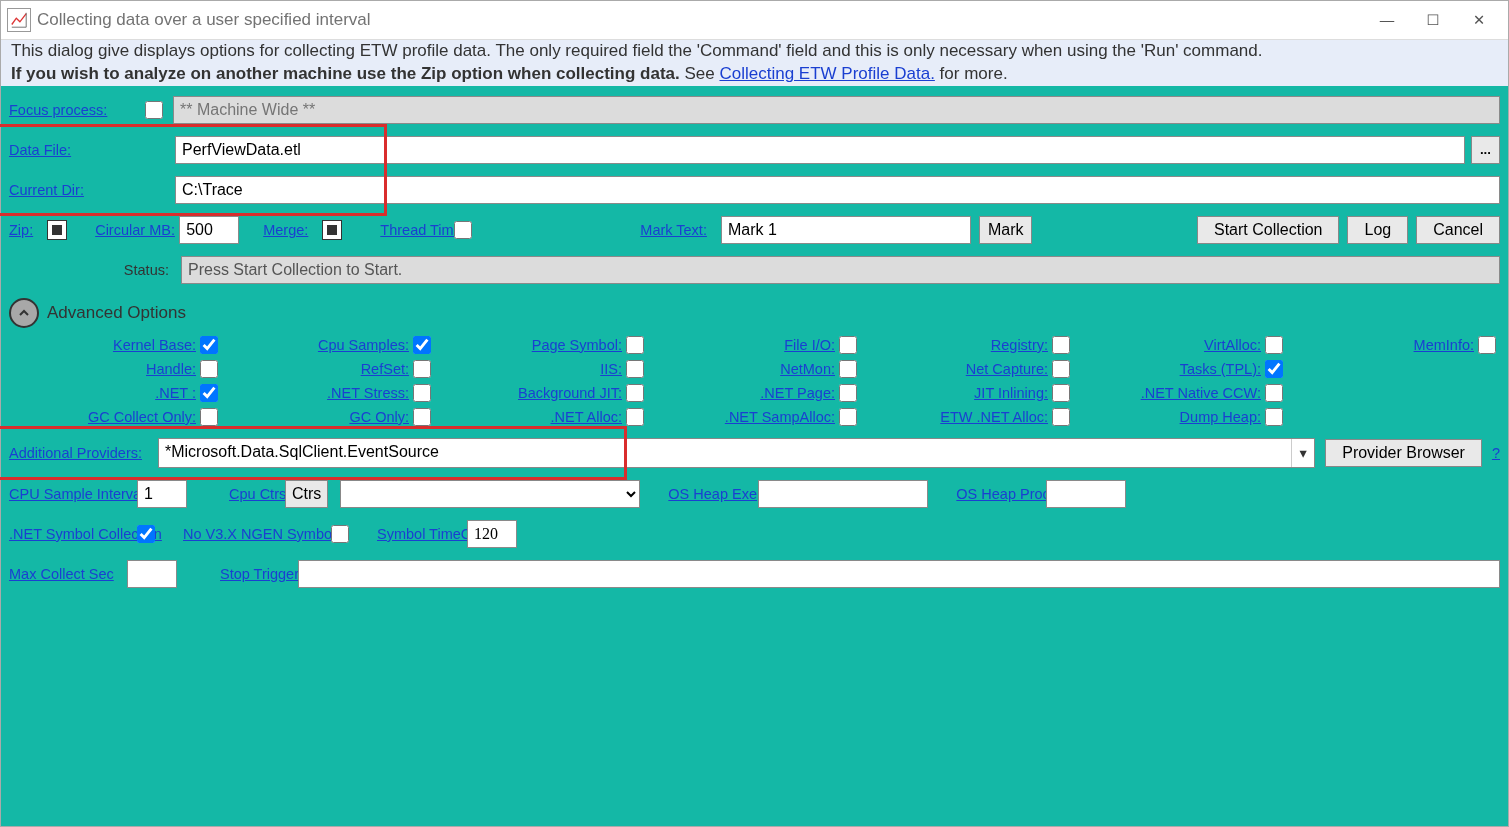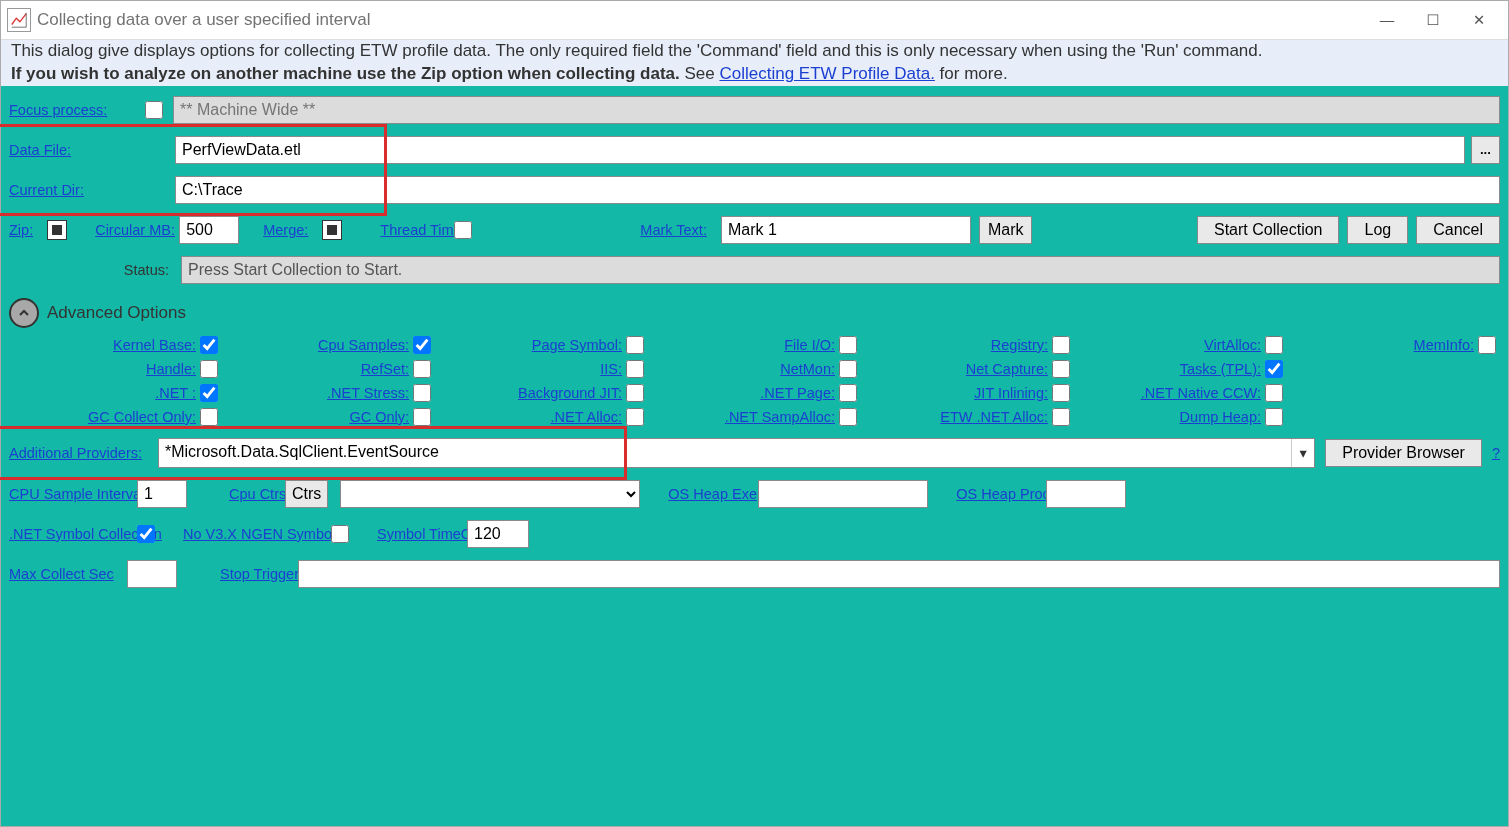--- a/index.html
+++ b/index.html
@@ -240,21 +240,21 @@
      <label class="lnk" style="margin-left:16px;width:72px;display:inline-block">OS Heap Process</label>
      <input type="text" style="width: 80px;">
    </div>
 
    <div class="row" style="gap:12px">
      <label class="lnk" style="width:110px;display:inline-block">.NET Symbol Collection</label>
      <input type="checkbox" checked="" style="">
      <label class="lnk" style="margin-left:16px;width:130px;display:inline-block">No V3.X NGEN Symbols</label>
      <input type="checkbox" style="">
      <label class="lnk" style="margin-left:16px;width:72px;display:inline-block">Symbol TimeOut</label>
-     <input type="text" style="width: 62px;" value="120">
+     <input type="text" style="width: 50px; font-family: Liberation Serif, serif;" value="120">
    </div>
 
    <div class="row" style="gap:12px">
      <label class="lnk" style="width:100px;display:inline-block">Max Collect Sec</label>
      <input type="text" style="width: 50px;">
      <label class="lnk" style="margin-left:31px;width:60px;display:inline-block">Stop Trigger</label>
      <input type="text" style="flex: 1 1 0%;">
    </div>
  </div>
 </div>

